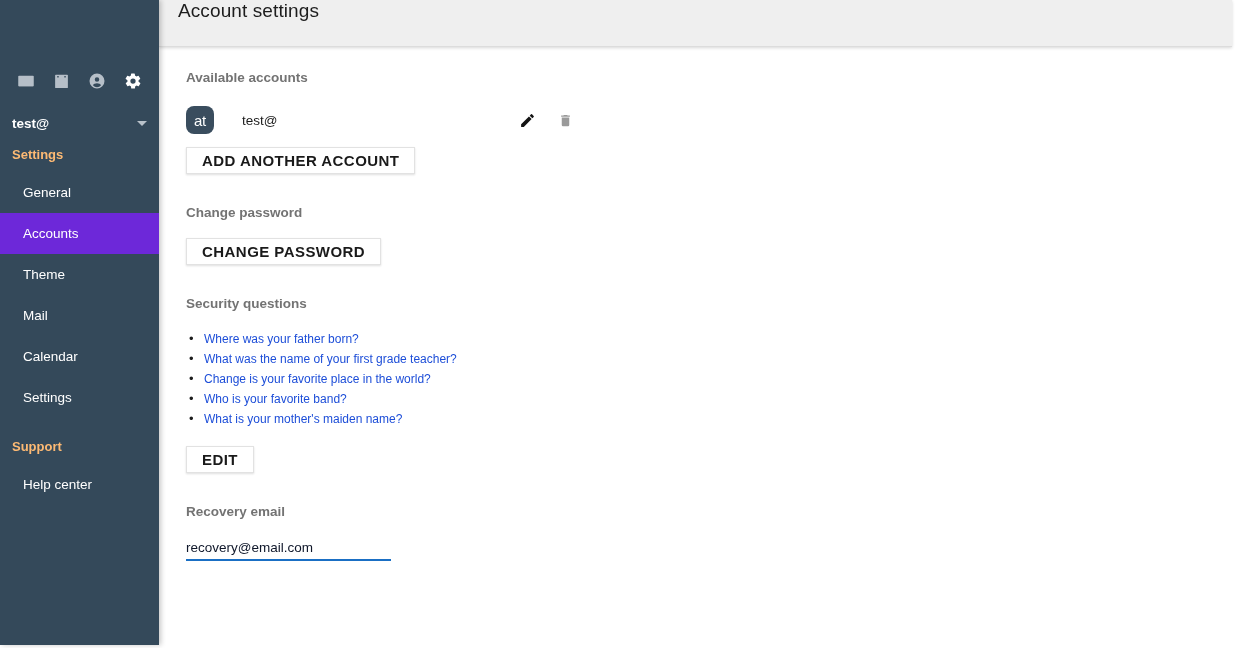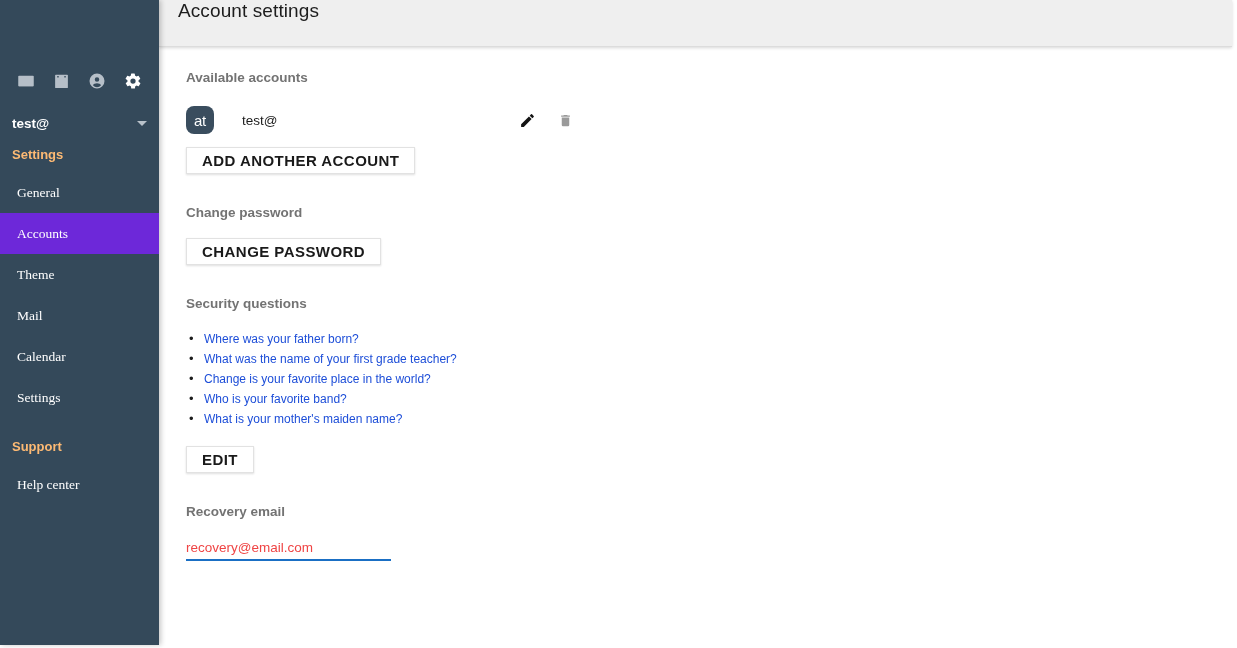--- a/index.html
+++ b/index.html
@@ -99,23 +99,22 @@
     height: 34px;
     line-height: 34px;
   }
   #support-title { margin-top: 12px; }
 
   .nav-item {
     color: #ffffff;
     font-size: 13.5px;
     height: 41px;
     line-height: 41px;
-    padding-left: 17px;
-    cursor: pointer;
-    font-family: Liberation Serif, serif;
+    padding-left: 23px;
+    cursor: pointer;
   }
   .nav-item.active {
     background: #6d28d9;
   }
 
   
   #content {
     position: absolute;
     left: 159px;
     top: 0;
@@ -229,21 +228,21 @@
 
   
   #recovery-field-wrap { width: 205px; }
   #recovery-email-input {
     width: 205px;
     height: 24px;
     border: none;
     border-bottom: 2px solid #1a6fc4;
     outline: none;
     font-size: 13.5px;
-    color: #ef4444;
+    color: #0f172a;
     background: transparent;
     font-family: "Liberation Sans", sans-serif;
     padding: 0 0 2px 0;
     caret-color: #1d1d1d;
   }
 </style>
 </head>
 <body>
 
 <div id="app">

